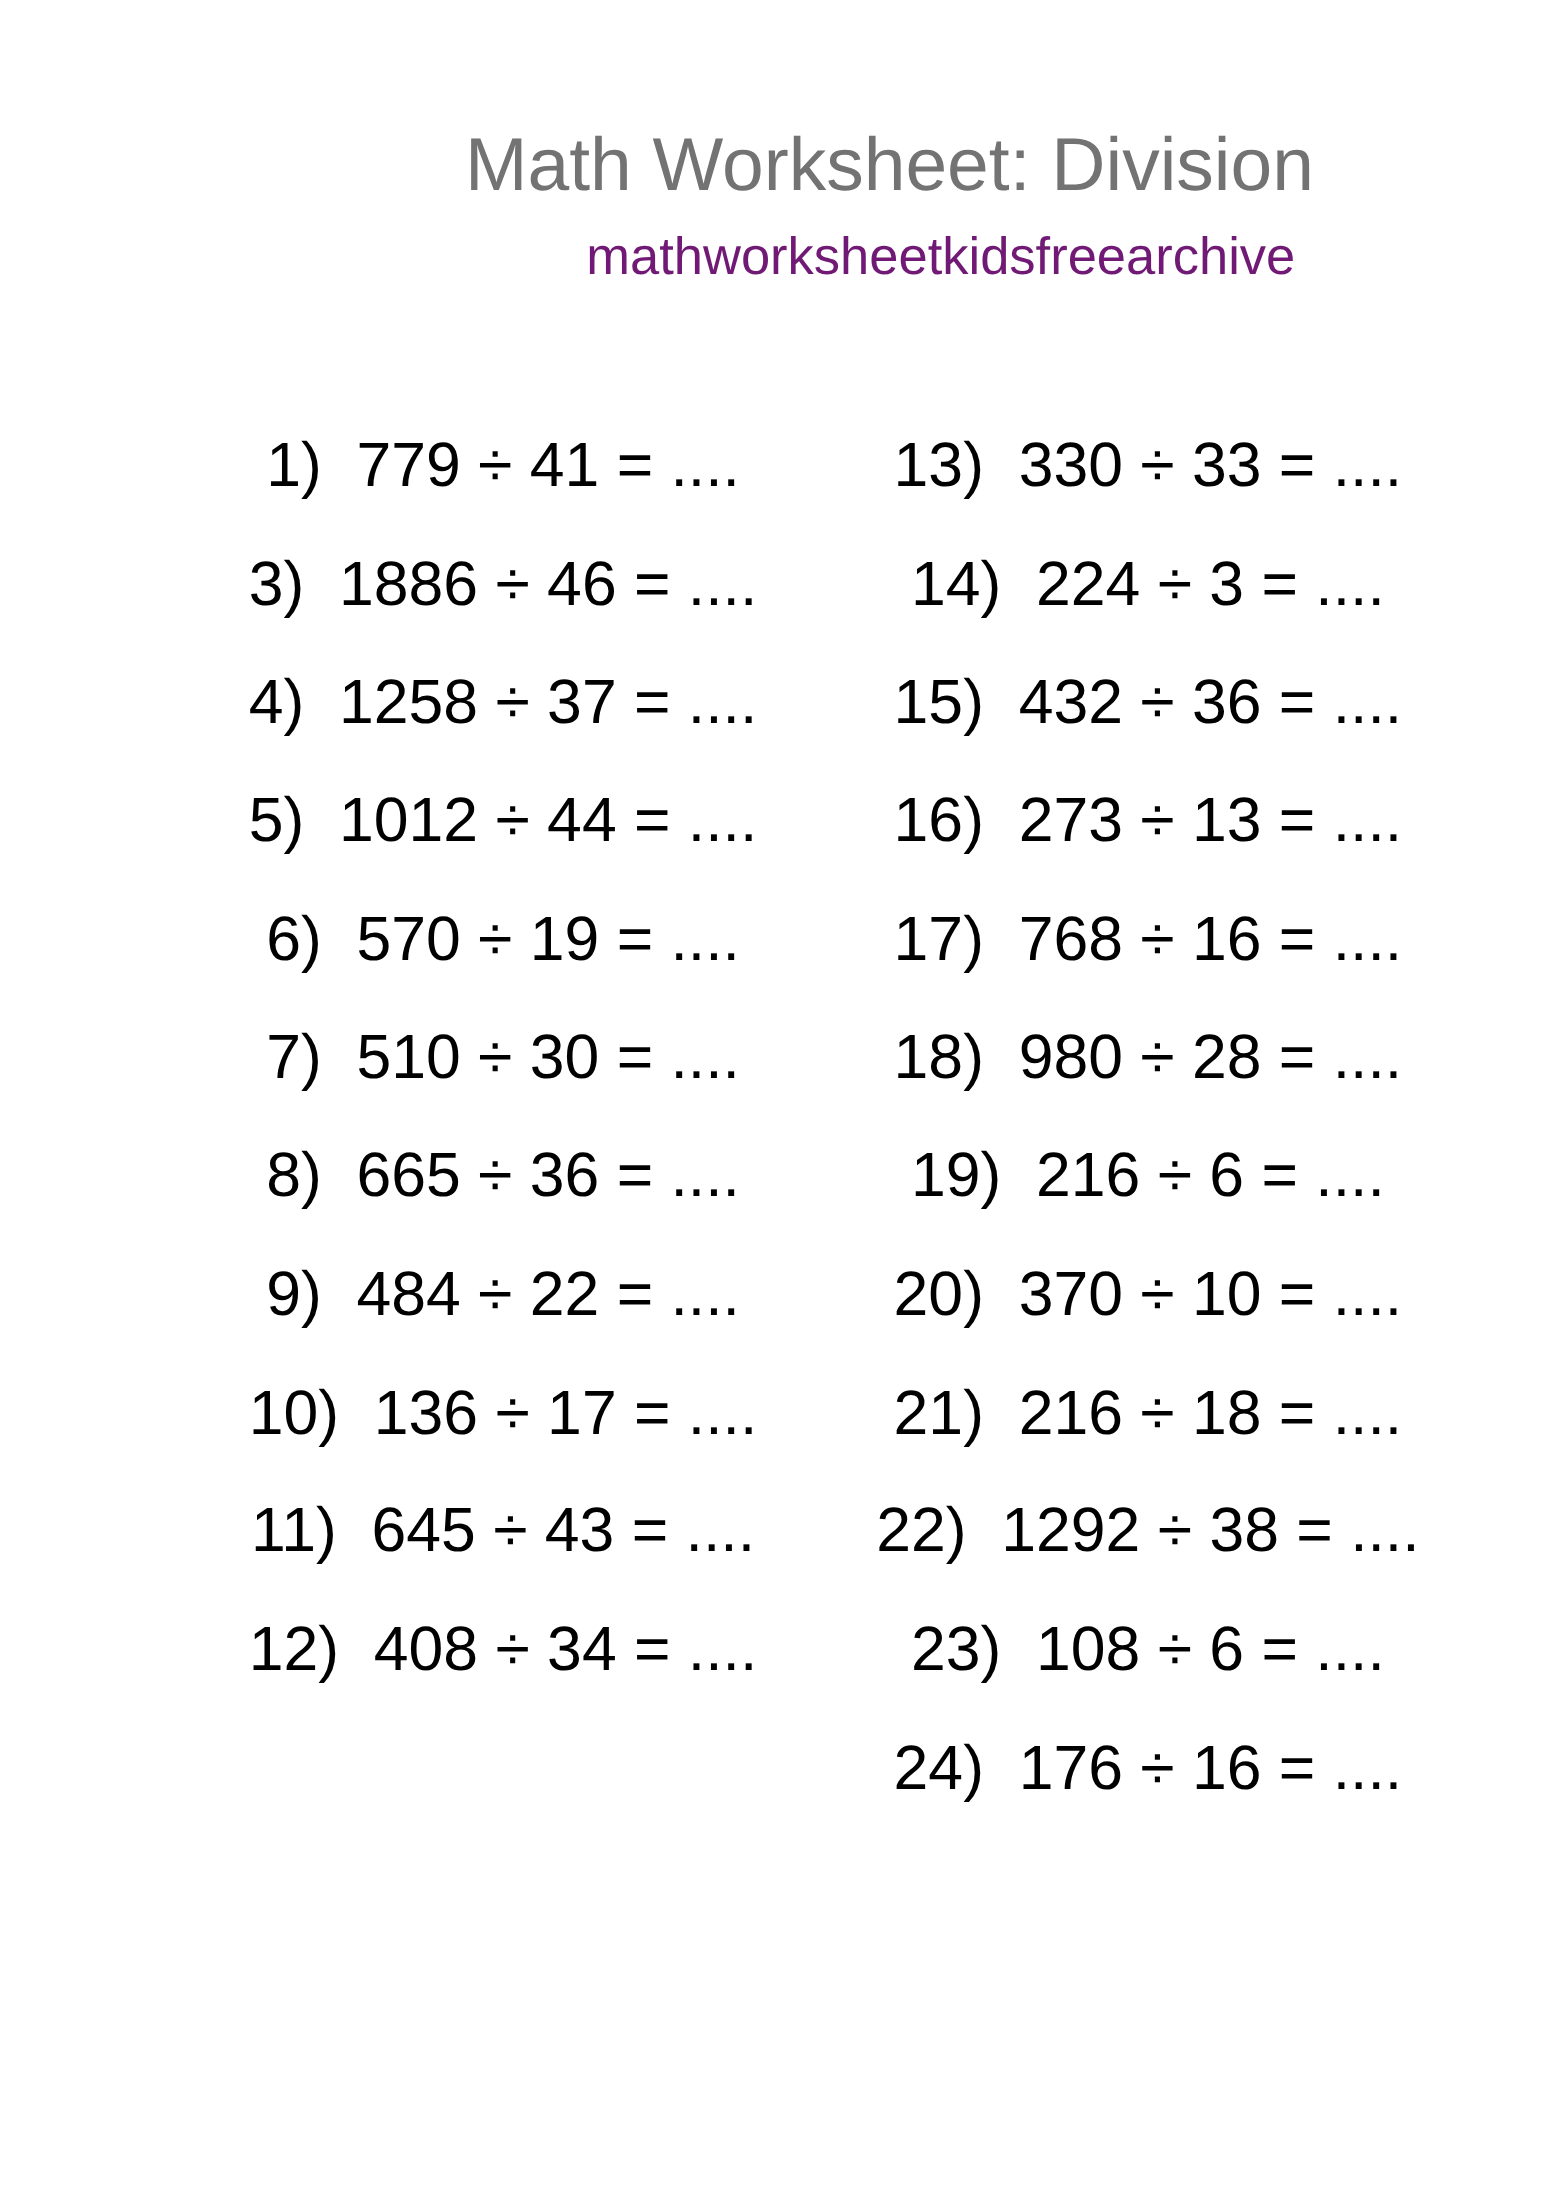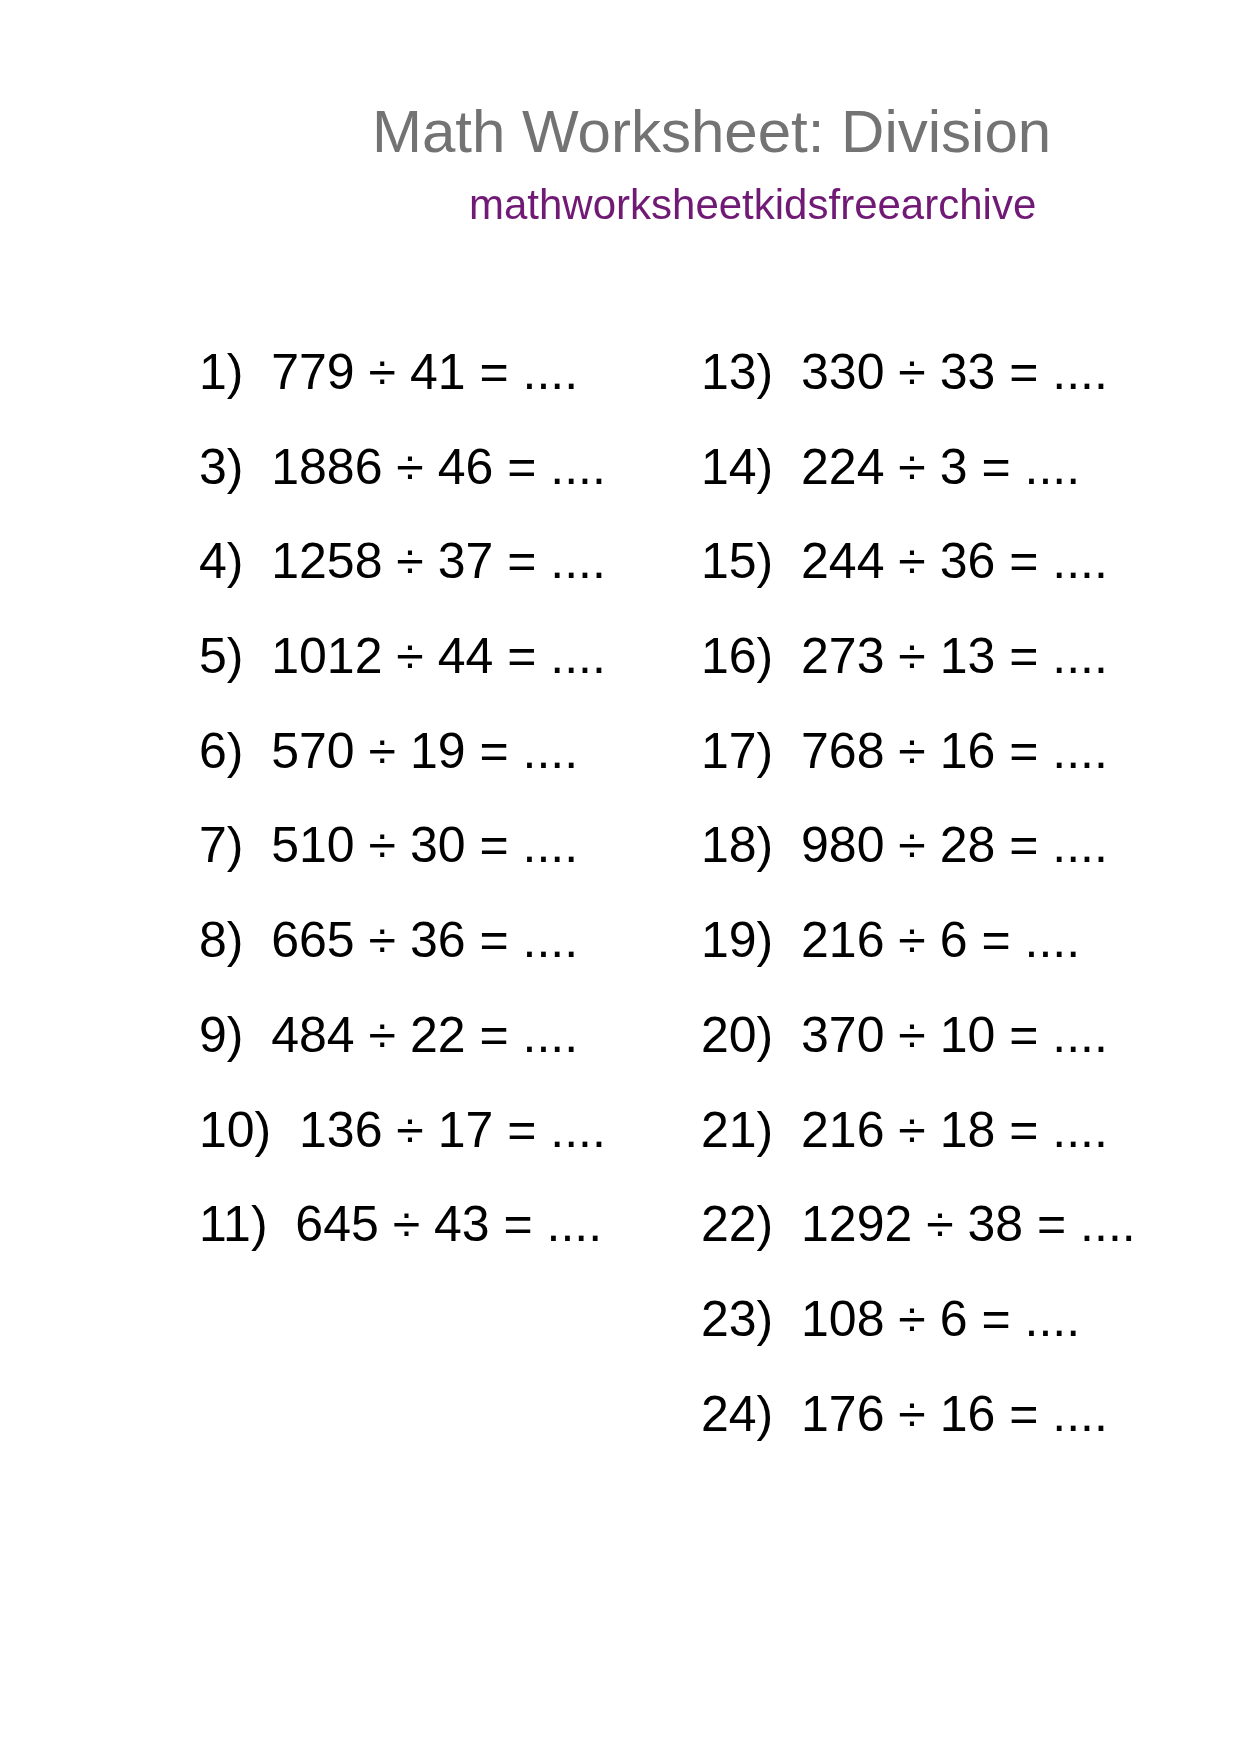--- a/index.html
+++ b/index.html
@@ -5,45 +5,46 @@
   html, body { margin: 0; padding: 0; background: #ffffff; }
   body { width: 1240px; height: 1754px; position: relative; overflow: hidden;
          font-family: "Liberation Sans", sans-serif; color: #000; }
   .title { position: absolute; left: 372px; top: 96px; font-size: 60px; line-height: 72px;
            white-space: nowrap; color: #737373; }
   .subtitle { position: absolute; left: 469px; top: 180px; font-size: 42px; line-height: 50px;
               white-space: nowrap; color: #701a75; }
   .col { position: absolute; top: 342px; }
   .col.left { left: 199px; }
   .col.right { left: 701px; }
-  .problem { height: 94.7px; font-size: 50px; line-height: 60px; white-space: pre; }
+  .problem { height: 94.7px; font-size: 50px; line-height: 60px; white-space: pre; text-align: center; }
 </style>
 </head>
 <body>
 
 <div class="title">Math Worksheet: Division</div>
 <div class="subtitle">mathworksheetkidsfreearchive</div>
 
 <div class="col left">
   <div class="problem">1)  779 ÷ 41 = ....</div>
   <div class="problem">3)  1886 ÷ 46 = ....</div>
   <div class="problem">4)  1258 ÷ 37 = ....</div>
   <div class="problem">5)  1012 ÷ 44 = ....</div>
   <div class="problem">6)  570 ÷ 19 = ....</div>
   <div class="problem">7)  510 ÷ 30 = ....</div>
   <div class="problem">8)  665 ÷ 36 = ....</div>
   <div class="problem">9)  484 ÷ 22 = ....</div>
   <div class="problem">10)  136 ÷ 17 = ....</div>
   <div class="problem">11)  645 ÷ 43 = ....</div>
+  <div class="problem">12)  408 ÷ 34 = ....</div>
 </div>
 
 <div class="col right">
   <div class="problem">13)  330 ÷ 33 = ....</div>
   <div class="problem">14)  224 ÷ 3 = ....</div>
-  <div class="problem">15)  244 ÷ 36 = ....</div>
+  <div class="problem">15)  432 ÷ 36 = ....</div>
   <div class="problem">16)  273 ÷ 13 = ....</div>
   <div class="problem">17)  768 ÷ 16 = ....</div>
   <div class="problem">18)  980 ÷ 28 = ....</div>
   <div class="problem">19)  216 ÷ 6 = ....</div>
   <div class="problem">20)  370 ÷ 10 = ....</div>
   <div class="problem">21)  216 ÷ 18 = ....</div>
   <div class="problem">22)  1292 ÷ 38 = ....</div>
   <div class="problem">23)  108 ÷ 6 = ....</div>
   <div class="problem">24)  176 ÷ 16 = ....</div>
 </div>

